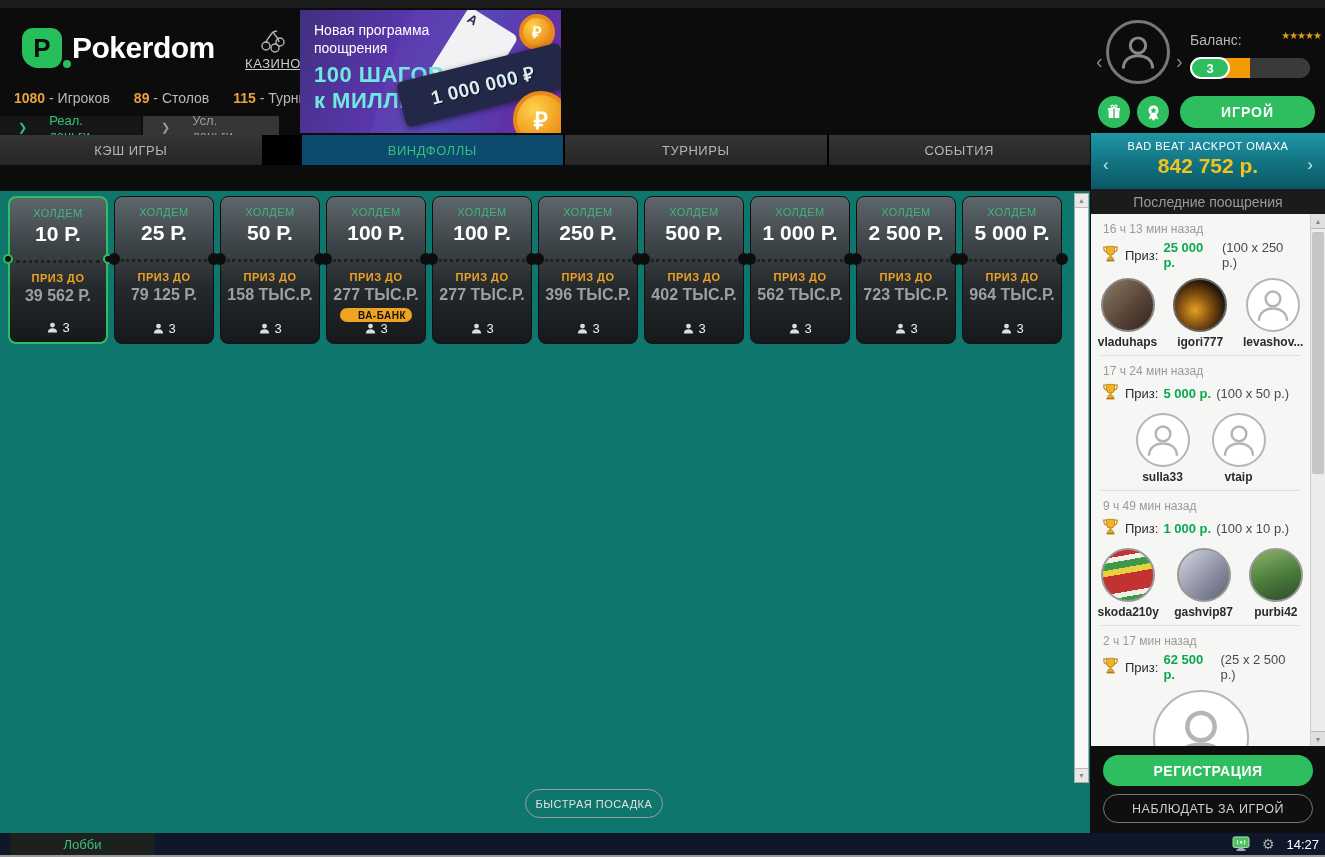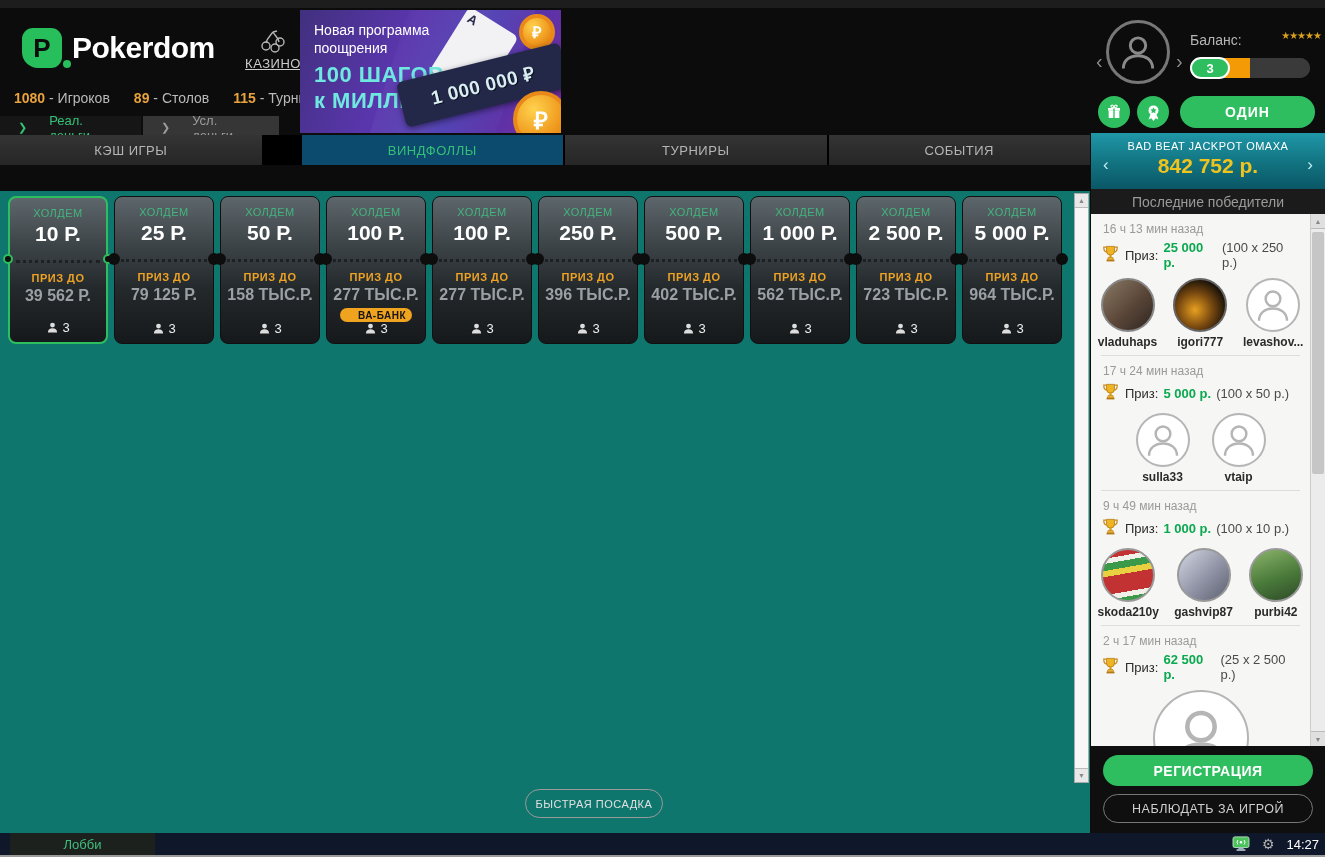--- a/index.html
+++ b/index.html
@@ -240,21 +240,21 @@
       </svg>
     </div>
     <div class="round-btn medal">
       <svg width="17" height="17" viewBox="0 0 24 24">
         <path d="M8 14 l-3 8 l4 -2 l3 4 l2 -10 Z" fill="#fff"></path>
         <path d="M16 14 l3 8 l-4 -2 l-3 4 l-2 -10 Z" fill="#fff"></path>
         <circle cx="12" cy="9" r="7" fill="#fff"></circle>
         <path d="M12 4.5 l1.4 2.8 3.1 .4 -2.2 2.2 .5 3.1 -2.8 -1.5 -2.8 1.5 .5 -3.1 -2.2 -2.2 3.1 -.4 Z" fill="#2fbe5f"></path>
       </svg>
     </div>
-    <button class="cashier-btn">ОДИН</button>
+    <button class="cashier-btn">ИГРОЙ</button>
   </div>
 
   <nav class="tabs-main" id="mainTabs">
       <div class="tab-main">КЭШ ИГРЫ</div>
       <div class="tab-main active">ВИНДФОЛЛЫ</div>
       <div class="tab-main">ТУРНИРЫ</div>
       <div class="tab-main">СОБЫТИЯ</div>
     </nav>
 
   <div class="main-area">
@@ -401,21 +401,21 @@
 
   <button class="quick-seat">БЫСТРАЯ ПОСАДКА</button>
 
   <aside class="sidebar">
     <div class="jackpot">
       <div class="jp-arrow prev">‹</div>
       <div class="jackpot-title">BAD BEAT JACKPOT ОМАХА</div>
       <div class="jackpot-amount">842 752 р.</div>
       <div class="jp-arrow next">›</div>
     </div>
-    <div class="winners-title">Последние победители</div>
+    <div class="winners-title">Последние поощрения</div>
     <div class="winners">
       <div class="winners-inner" id="winnersList">
           <div class="win-entry">
             <div class="win-time">16 ч 13 мин назад</div>
             <div class="win-prize-row">
               <span><svg width="19" height="19" viewBox="0 0 24 24">
                   <path d="M7 3 h10 v6 a5 5 0 0 1 -10 0 Z" fill="#eeb423" stroke="#b47a12" stroke-width="1"></path>
                   <path d="M7 4 H3.5 c0 4 1.8 6 4 6.3 M17 4 h3.5 c0 4 -1.8 6 -4 6.3" fill="none" stroke="#c8881a" stroke-width="1.5"></path>
                   <rect x="10.6" y="13" width="2.8" height="4" fill="#d89a1a"></rect>
                   <path d="M8 20 h8 l-1 -3 h-6 Z" fill="#eeb423" stroke="#b47a12" stroke-width="0.8"></path>

